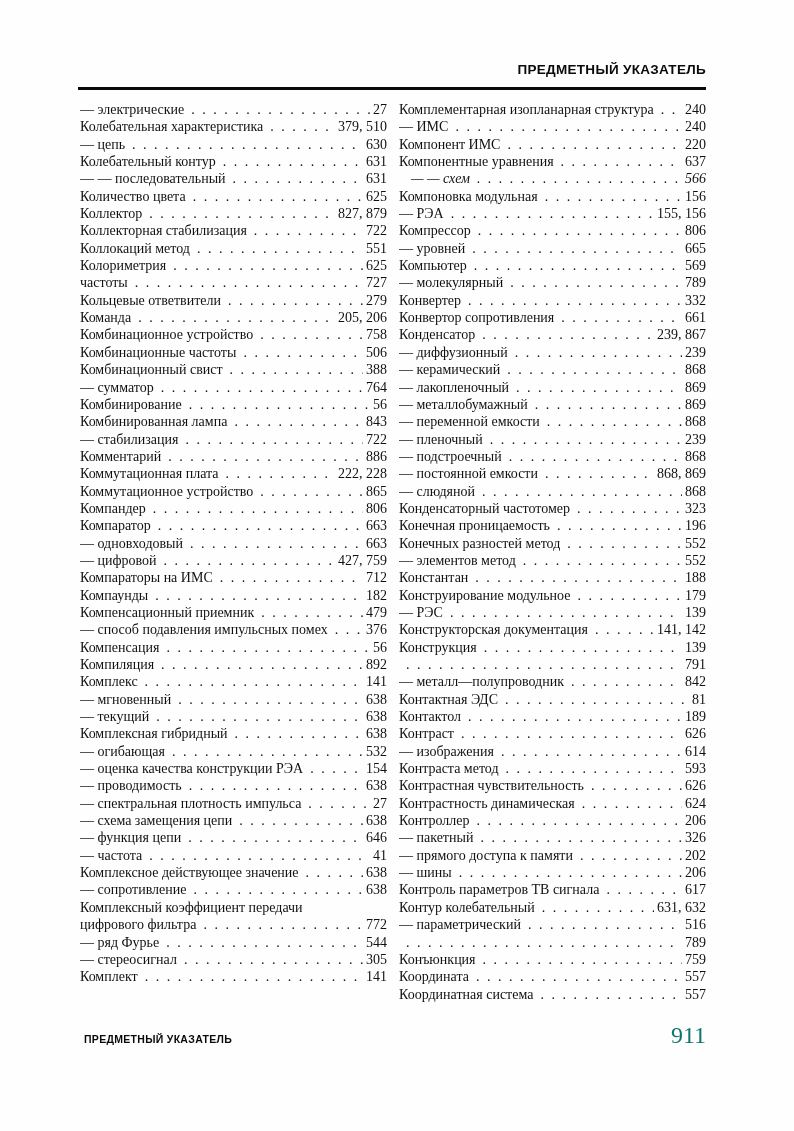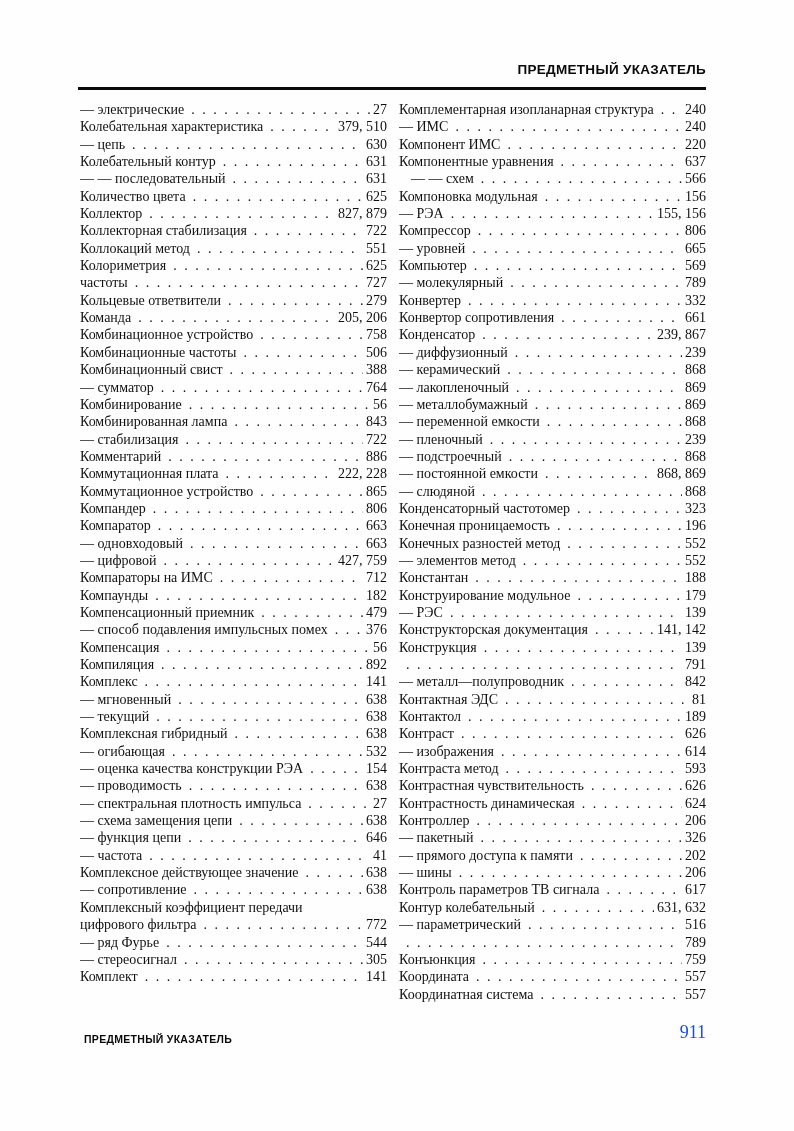--- a/index.html
+++ b/index.html
@@ -42,21 +42,21 @@
   .col { flex: 1 1 0; min-width: 0; }
   .entry {
     display: flex;
     align-items: baseline;
     height: 17.35px;
     font-size: 14px;
     line-height: 17.35px;
     white-space: nowrap;
     overflow: hidden;
   }
-  .entry.indent { padding-left: 12px; }
+  .entry.indent { padding-left: 12px; font-style: italic; }
   .entry .label { flex: 0 0 auto; }
   .entry .dots {
     flex: 1 1 auto;
     overflow: hidden;
     white-space: nowrap;
     letter-spacing: 2px;
     margin: 0 3px 0 7px;
     color: #161616;
   }
   .entry .pg { flex: 0 0 auto; }
@@ -66,22 +66,22 @@
     font-family: "Liberation Sans", sans-serif;
     font-weight: bold;
     font-size: 10.5px;
     letter-spacing: 0.3px;
     color: #0a0a0a;
   }
   .page-num {
     position: absolute;
     top: 1022px; right: 88px;
     font-family: "Liberation Serif", serif;
-    font-size: 18px;
-    color: #1d4ed8;
+    font-size: 24px;
+    color: #0f766e;
   }
 </style>
 </head>
 <body>
 
 <div class="page">
   <div class="running-head">ПРЕДМЕТНЫЙ УКАЗАТЕЛЬ</div>
   <div class="rule"></div>
   <div class="columns">
     <div class="col" id="col-left">

